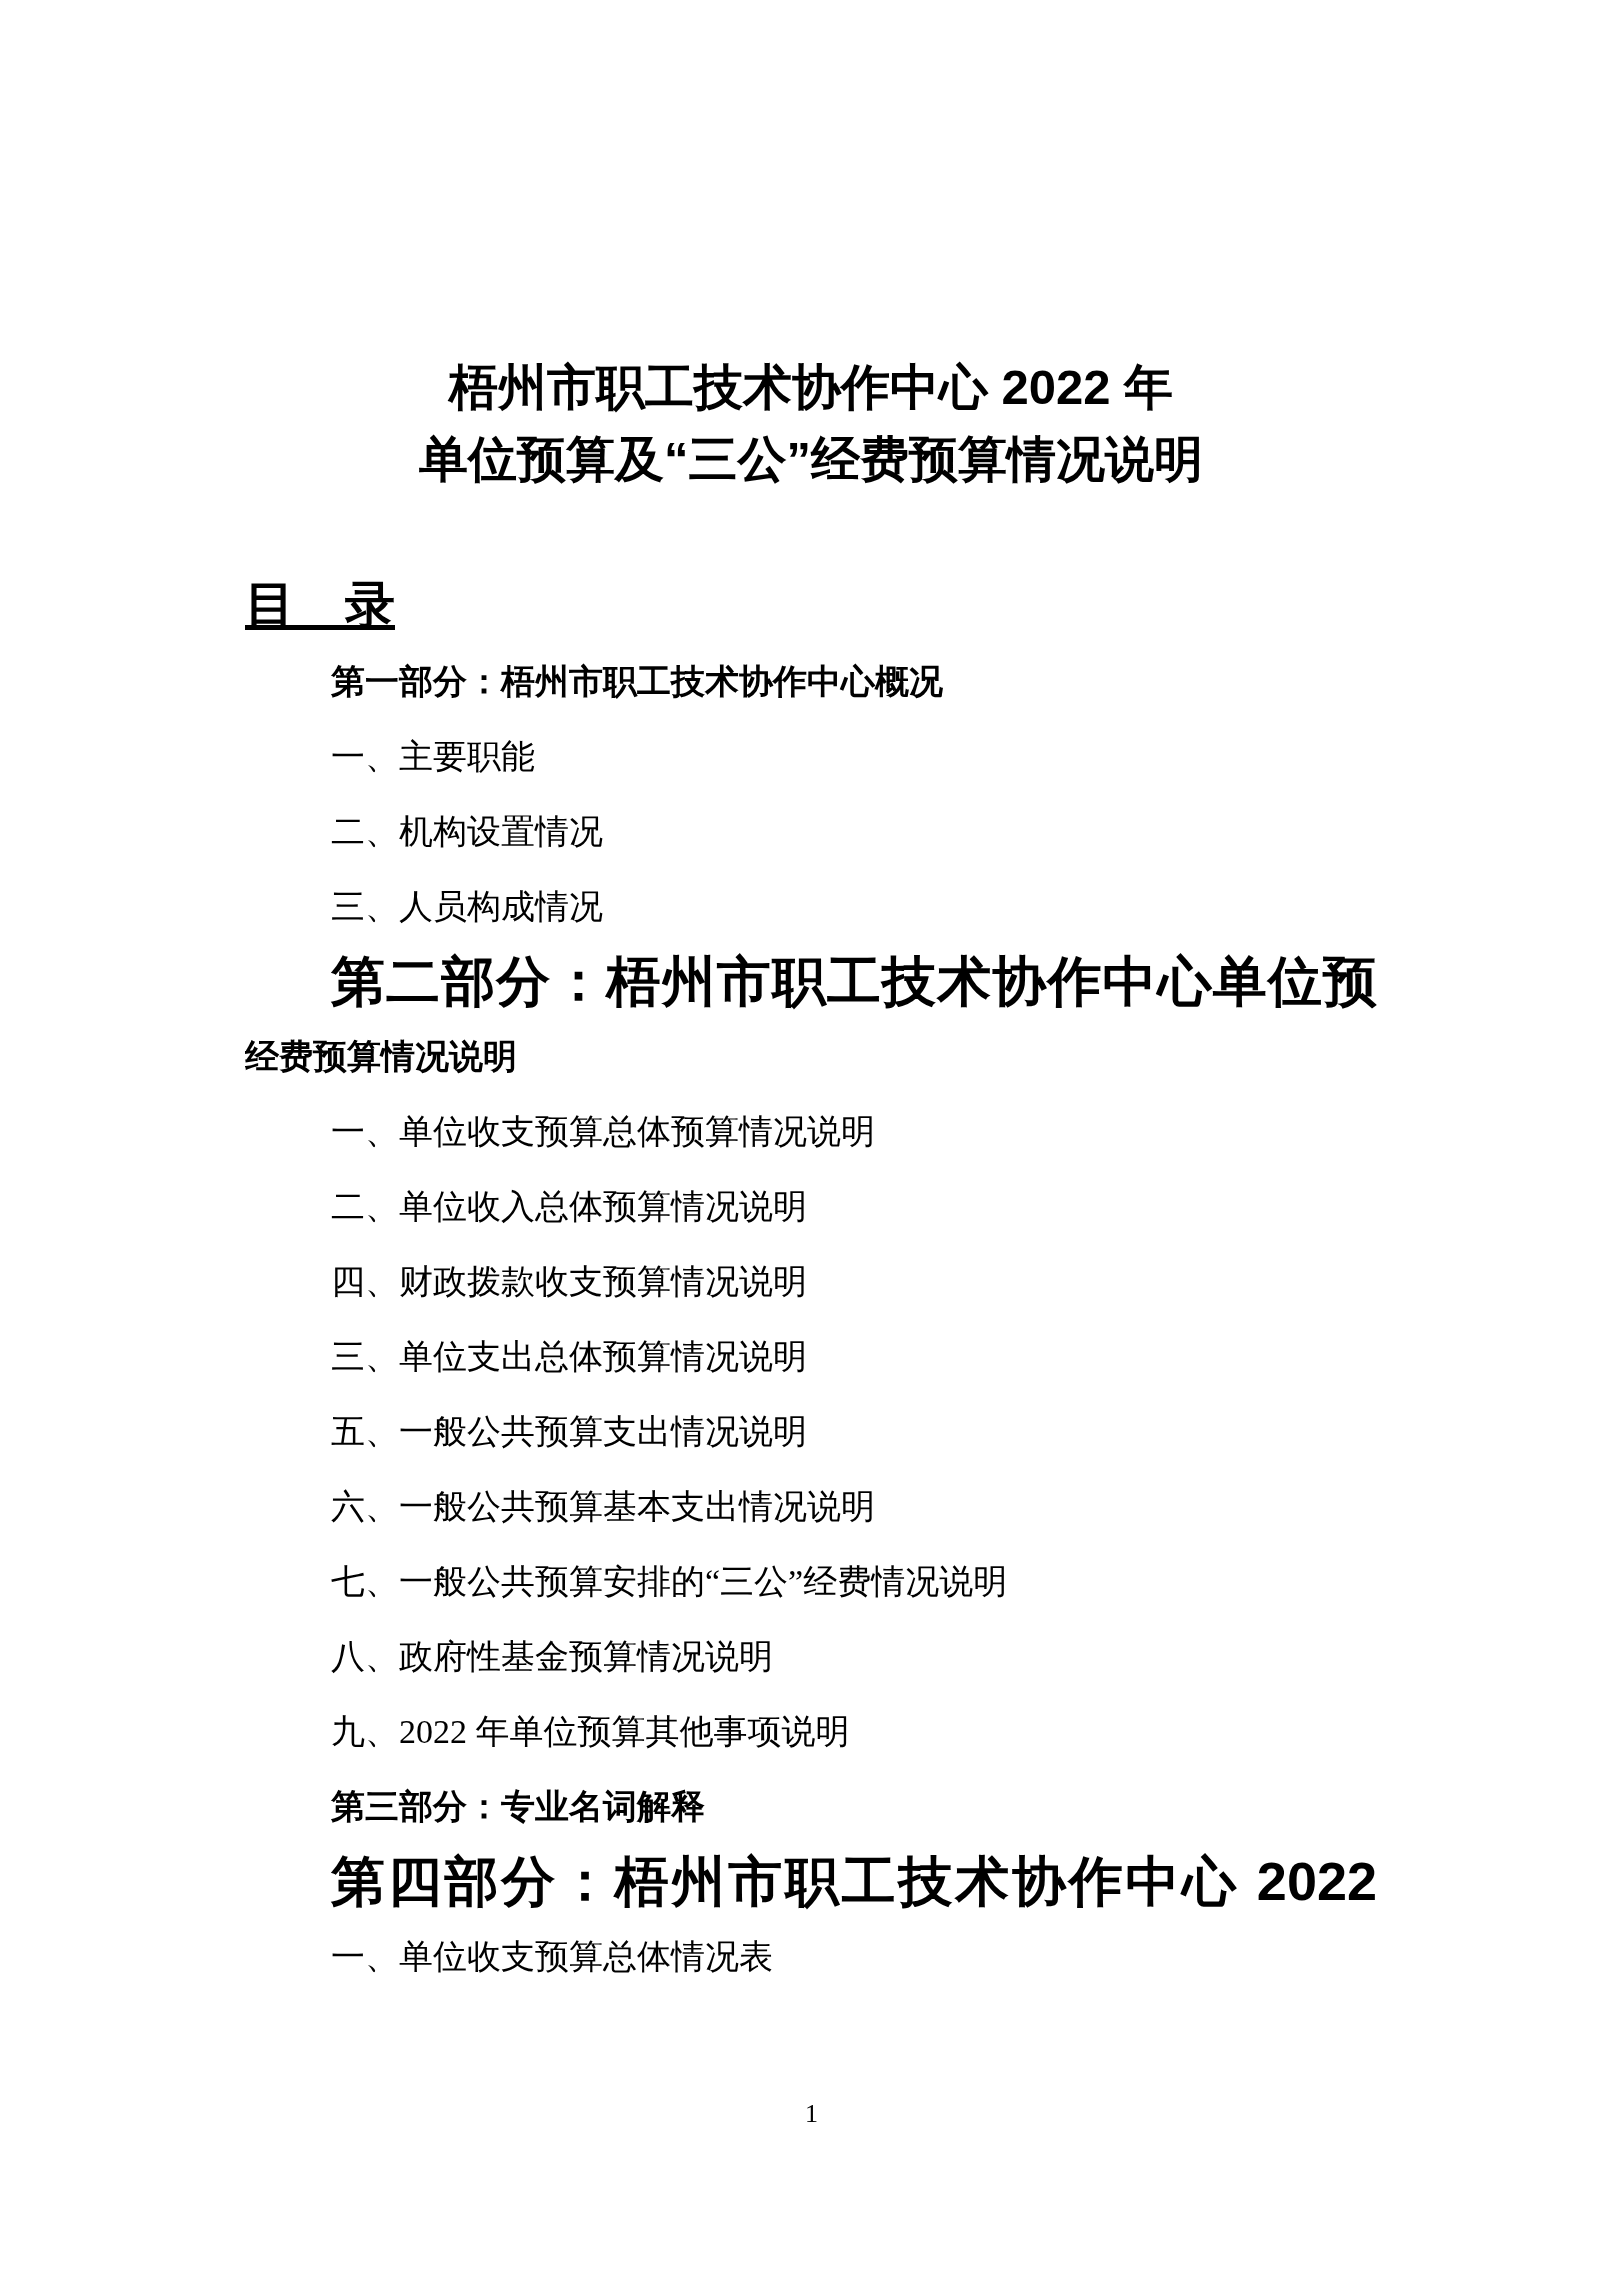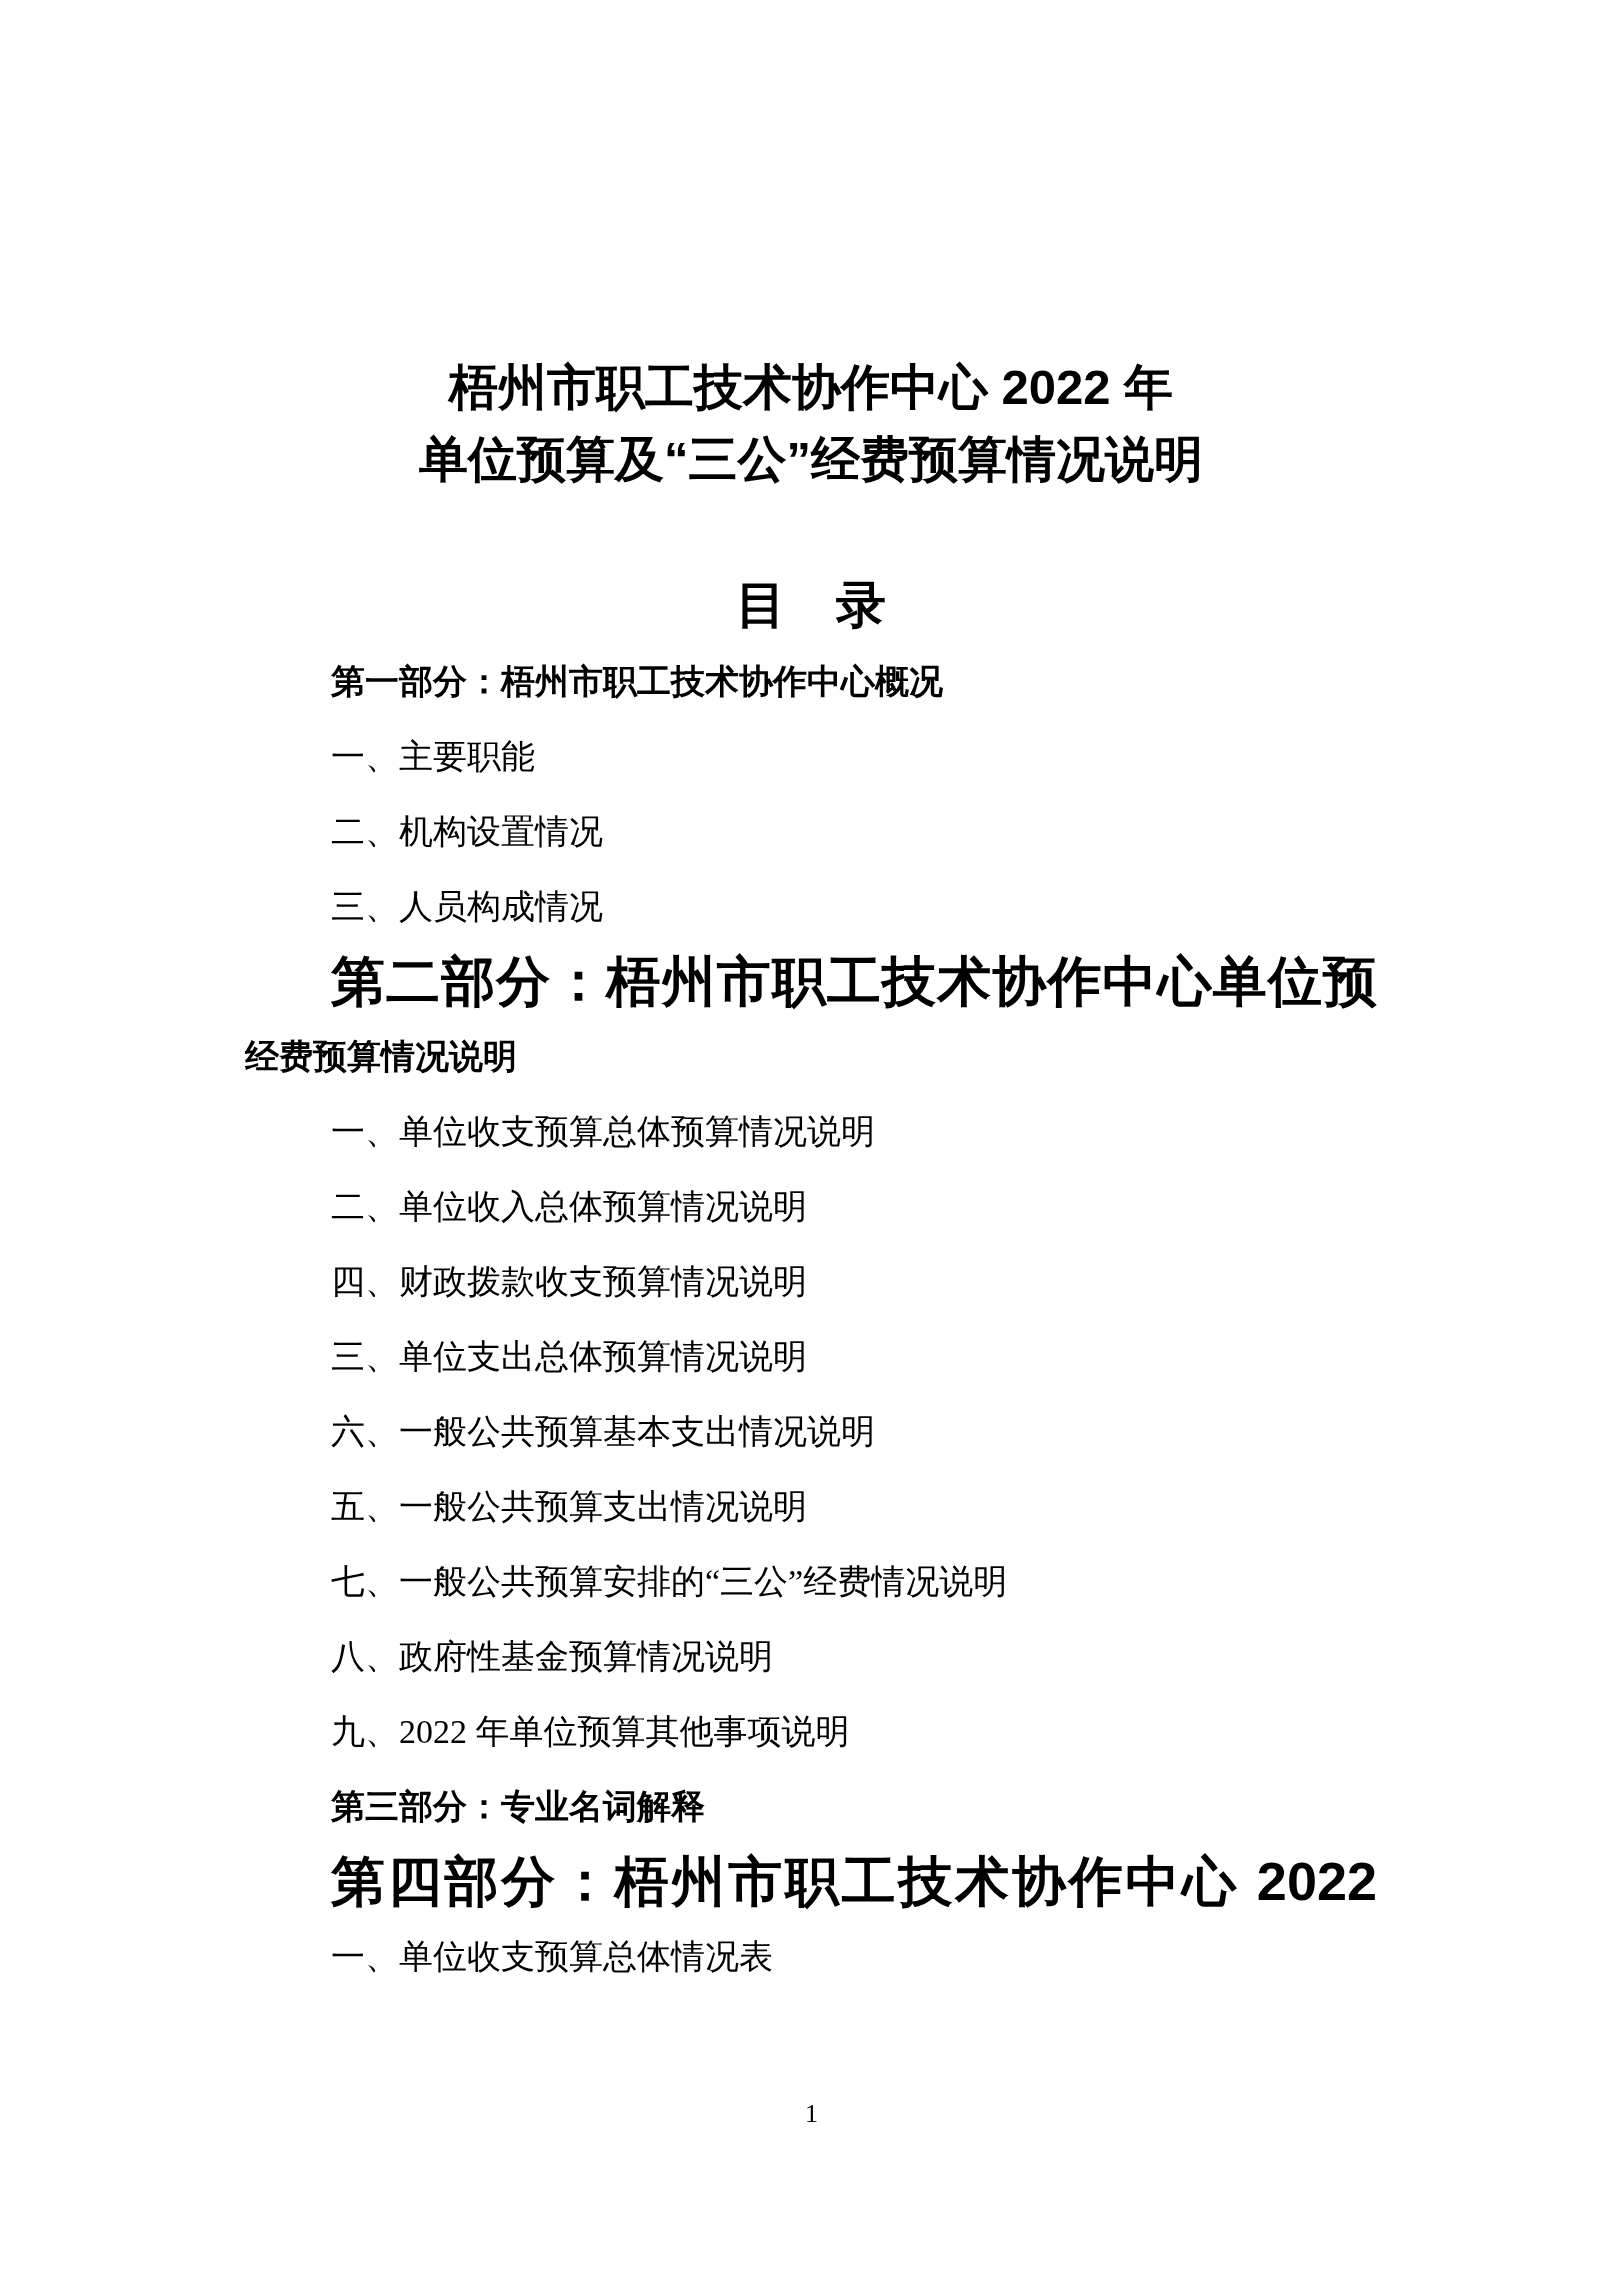--- a/index.html
+++ b/index.html
@@ -27,21 +27,22 @@
     font-size: 49px;
     line-height: 72px;
     text-align: center;
   }
   .toc-heading {
     margin-top: 72px;
     font-family: "Liberation Sans", sans-serif;
     font-weight: bold;
     font-size: 50px;
     line-height: 77px;
-    text-align: center;
+    text-align: left;
+    text-decoration: underline;
   }
   .toc-line {
     font-size: 34px;
     line-height: 75px;
     height: 75px;
     overflow: hidden;
     white-space: nowrap;
   }
   .toc-line.section {
     font-family: "Liberation Sans", sans-serif;
@@ -85,22 +86,22 @@
         <div class="toc-line section indent">第一部分：梧州市职工技术协作中心概况</div>
         <div class="toc-line item indent">一、主要职能</div>
         <div class="toc-line item indent">二、机构设置情况</div>
         <div class="toc-line item indent">三、人员构成情况</div>
         <div class="toc-line section indent stretch">第二部分：梧州市职工技术协作中心单位预算及“三公”</div>
         <div class="toc-line section">经费预算情况说明</div>
         <div class="toc-line item indent">一、单位收支预算总体预算情况说明</div>
         <div class="toc-line item indent">二、单位收入总体预算情况说明</div>
         <div class="toc-line item indent">四、财政拨款收支预算情况说明</div>
         <div class="toc-line item indent">三、单位支出总体预算情况说明</div>
+        <div class="toc-line item indent">五、一般公共预算支出情况说明</div>
         <div class="toc-line item indent">六、一般公共预算基本支出情况说明</div>
-        <div class="toc-line item indent">五、一般公共预算支出情况说明</div>
         <div class="toc-line item indent">七、一般公共预算安排的“三公”经费情况说明</div>
         <div class="toc-line item indent">八、政府性基金预算情况说明</div>
         <div class="toc-line item indent">九、2022 年单位预算其他事项说明</div>
         <div class="toc-line section indent">第三部分：专业名词解释</div>
         <div class="toc-line section indent stretch">第四部分：梧州市职工技术协作中心 2022 年单位预算</div>
         <div class="toc-line item indent">一、单位收支预算总体情况表</div>
       </div>
   </div>
   <div class="page-number">1</div>
 </div>

